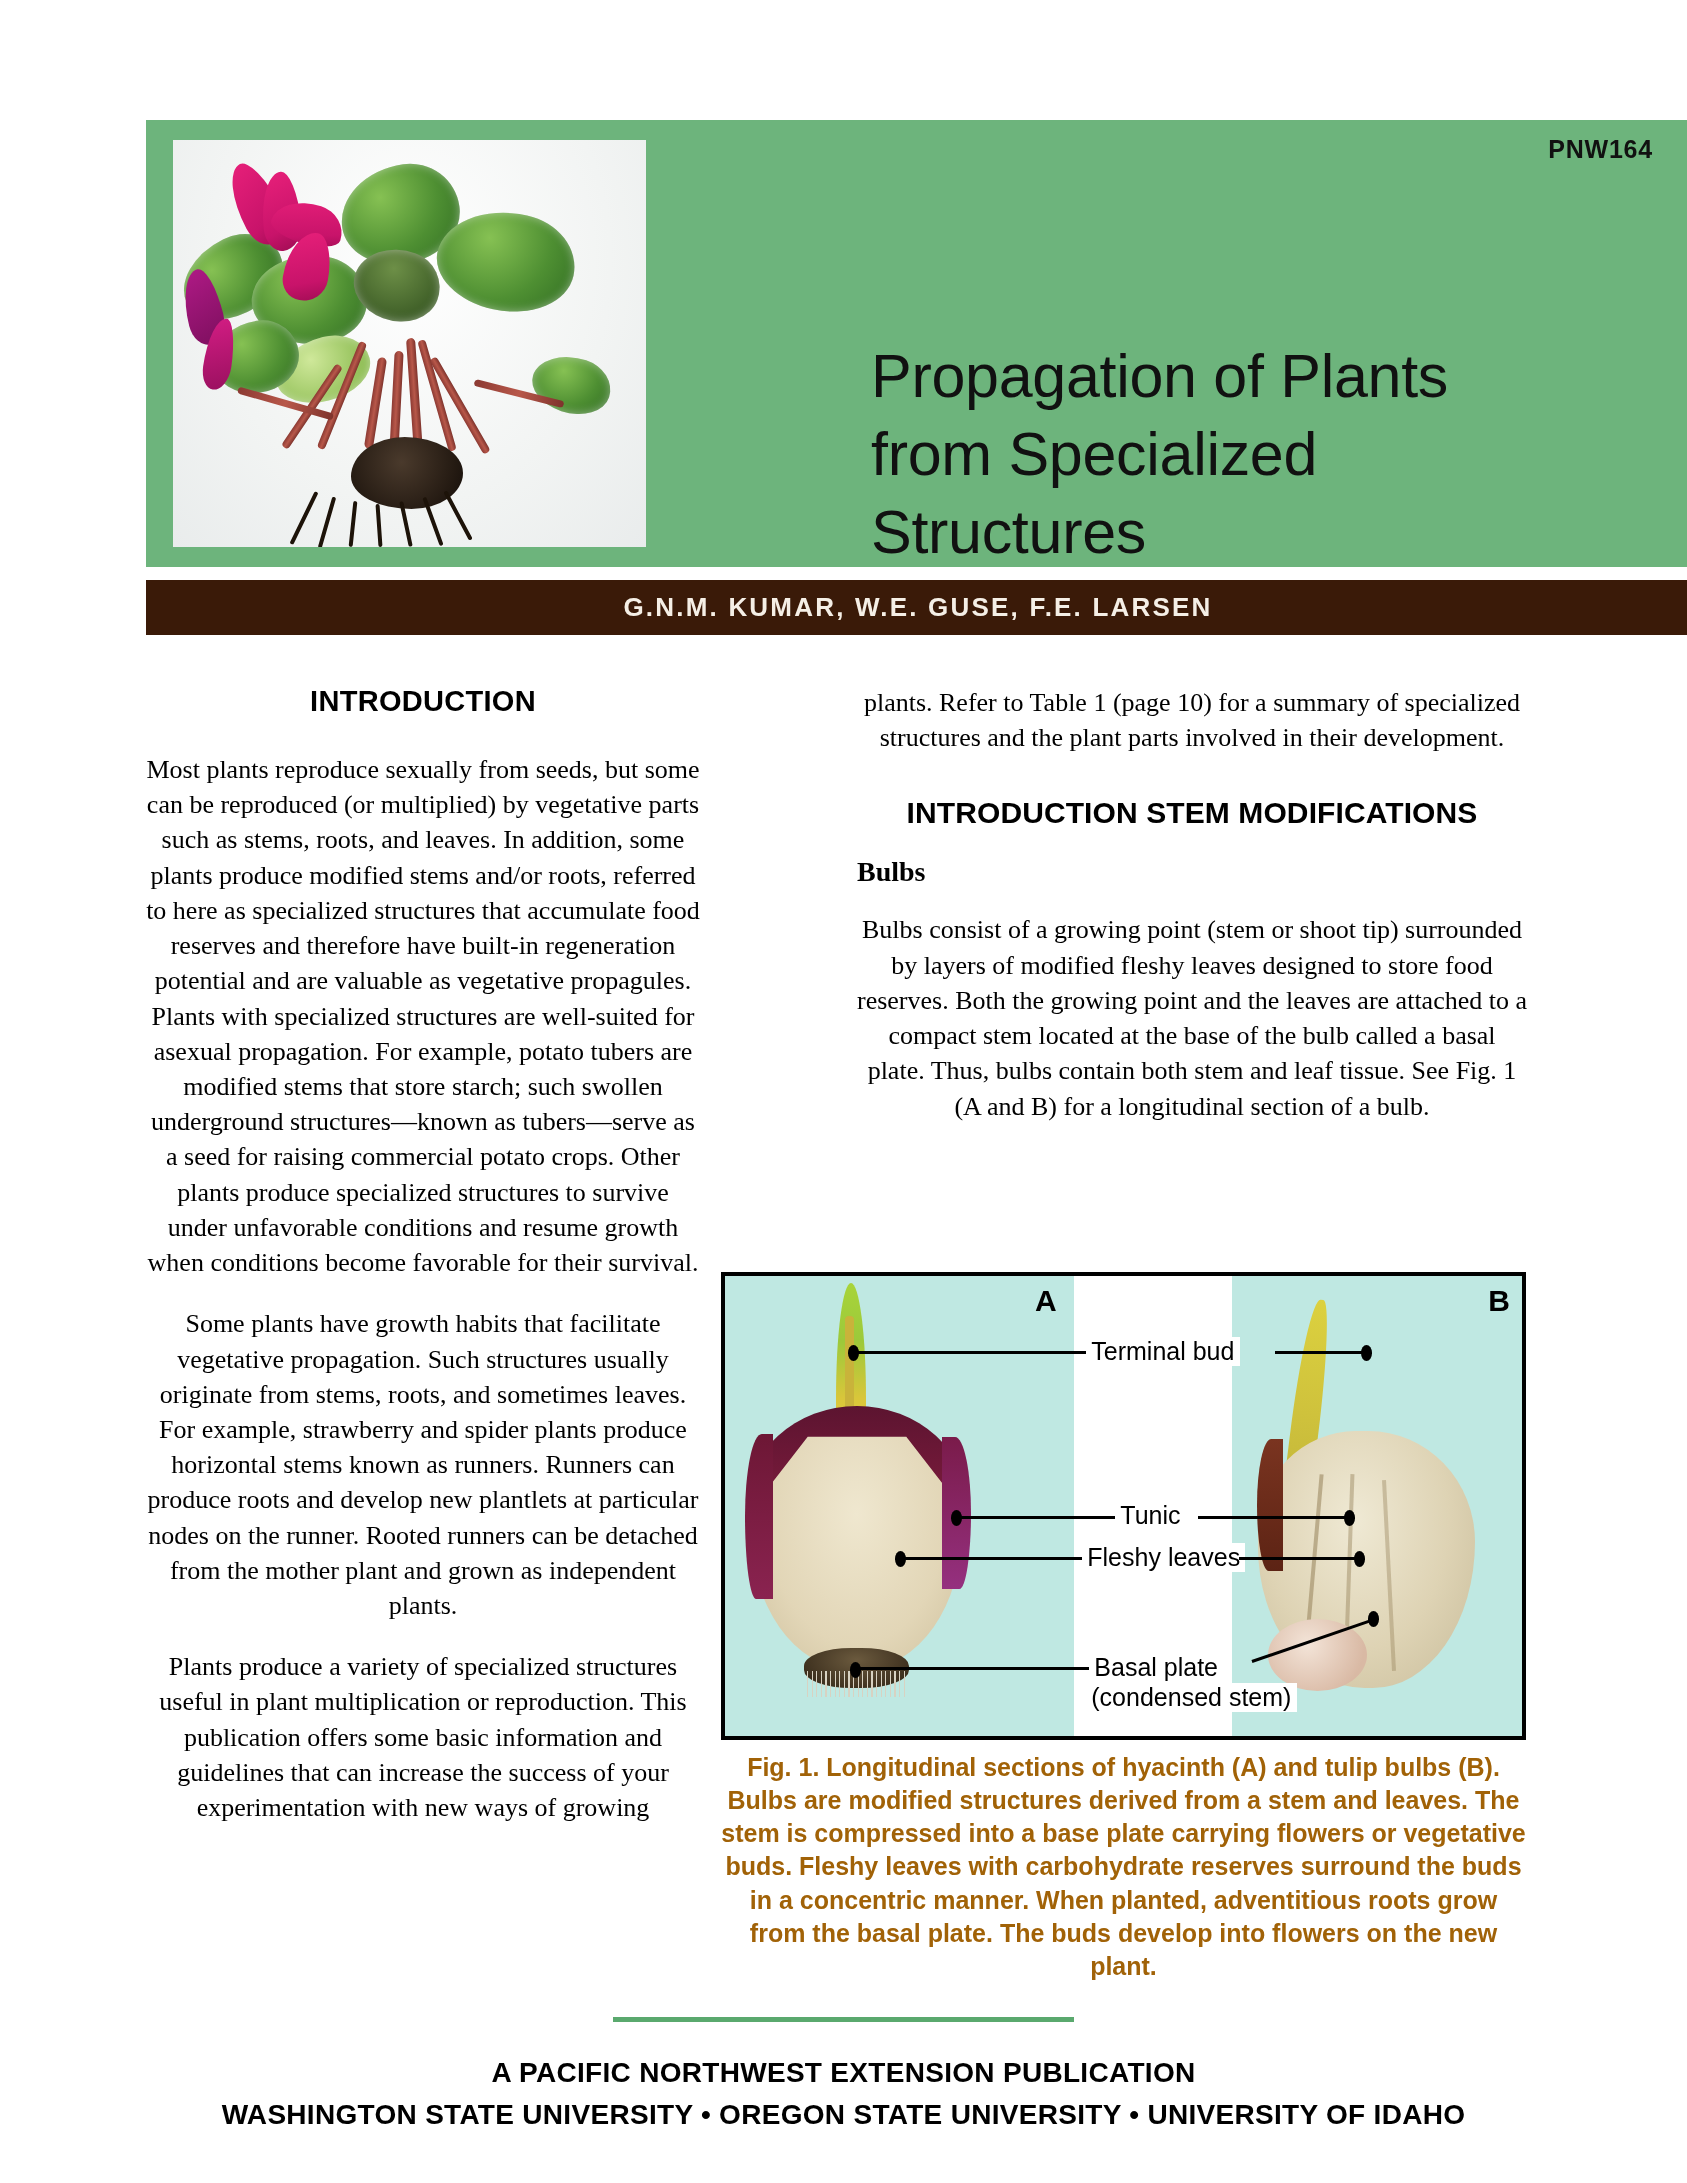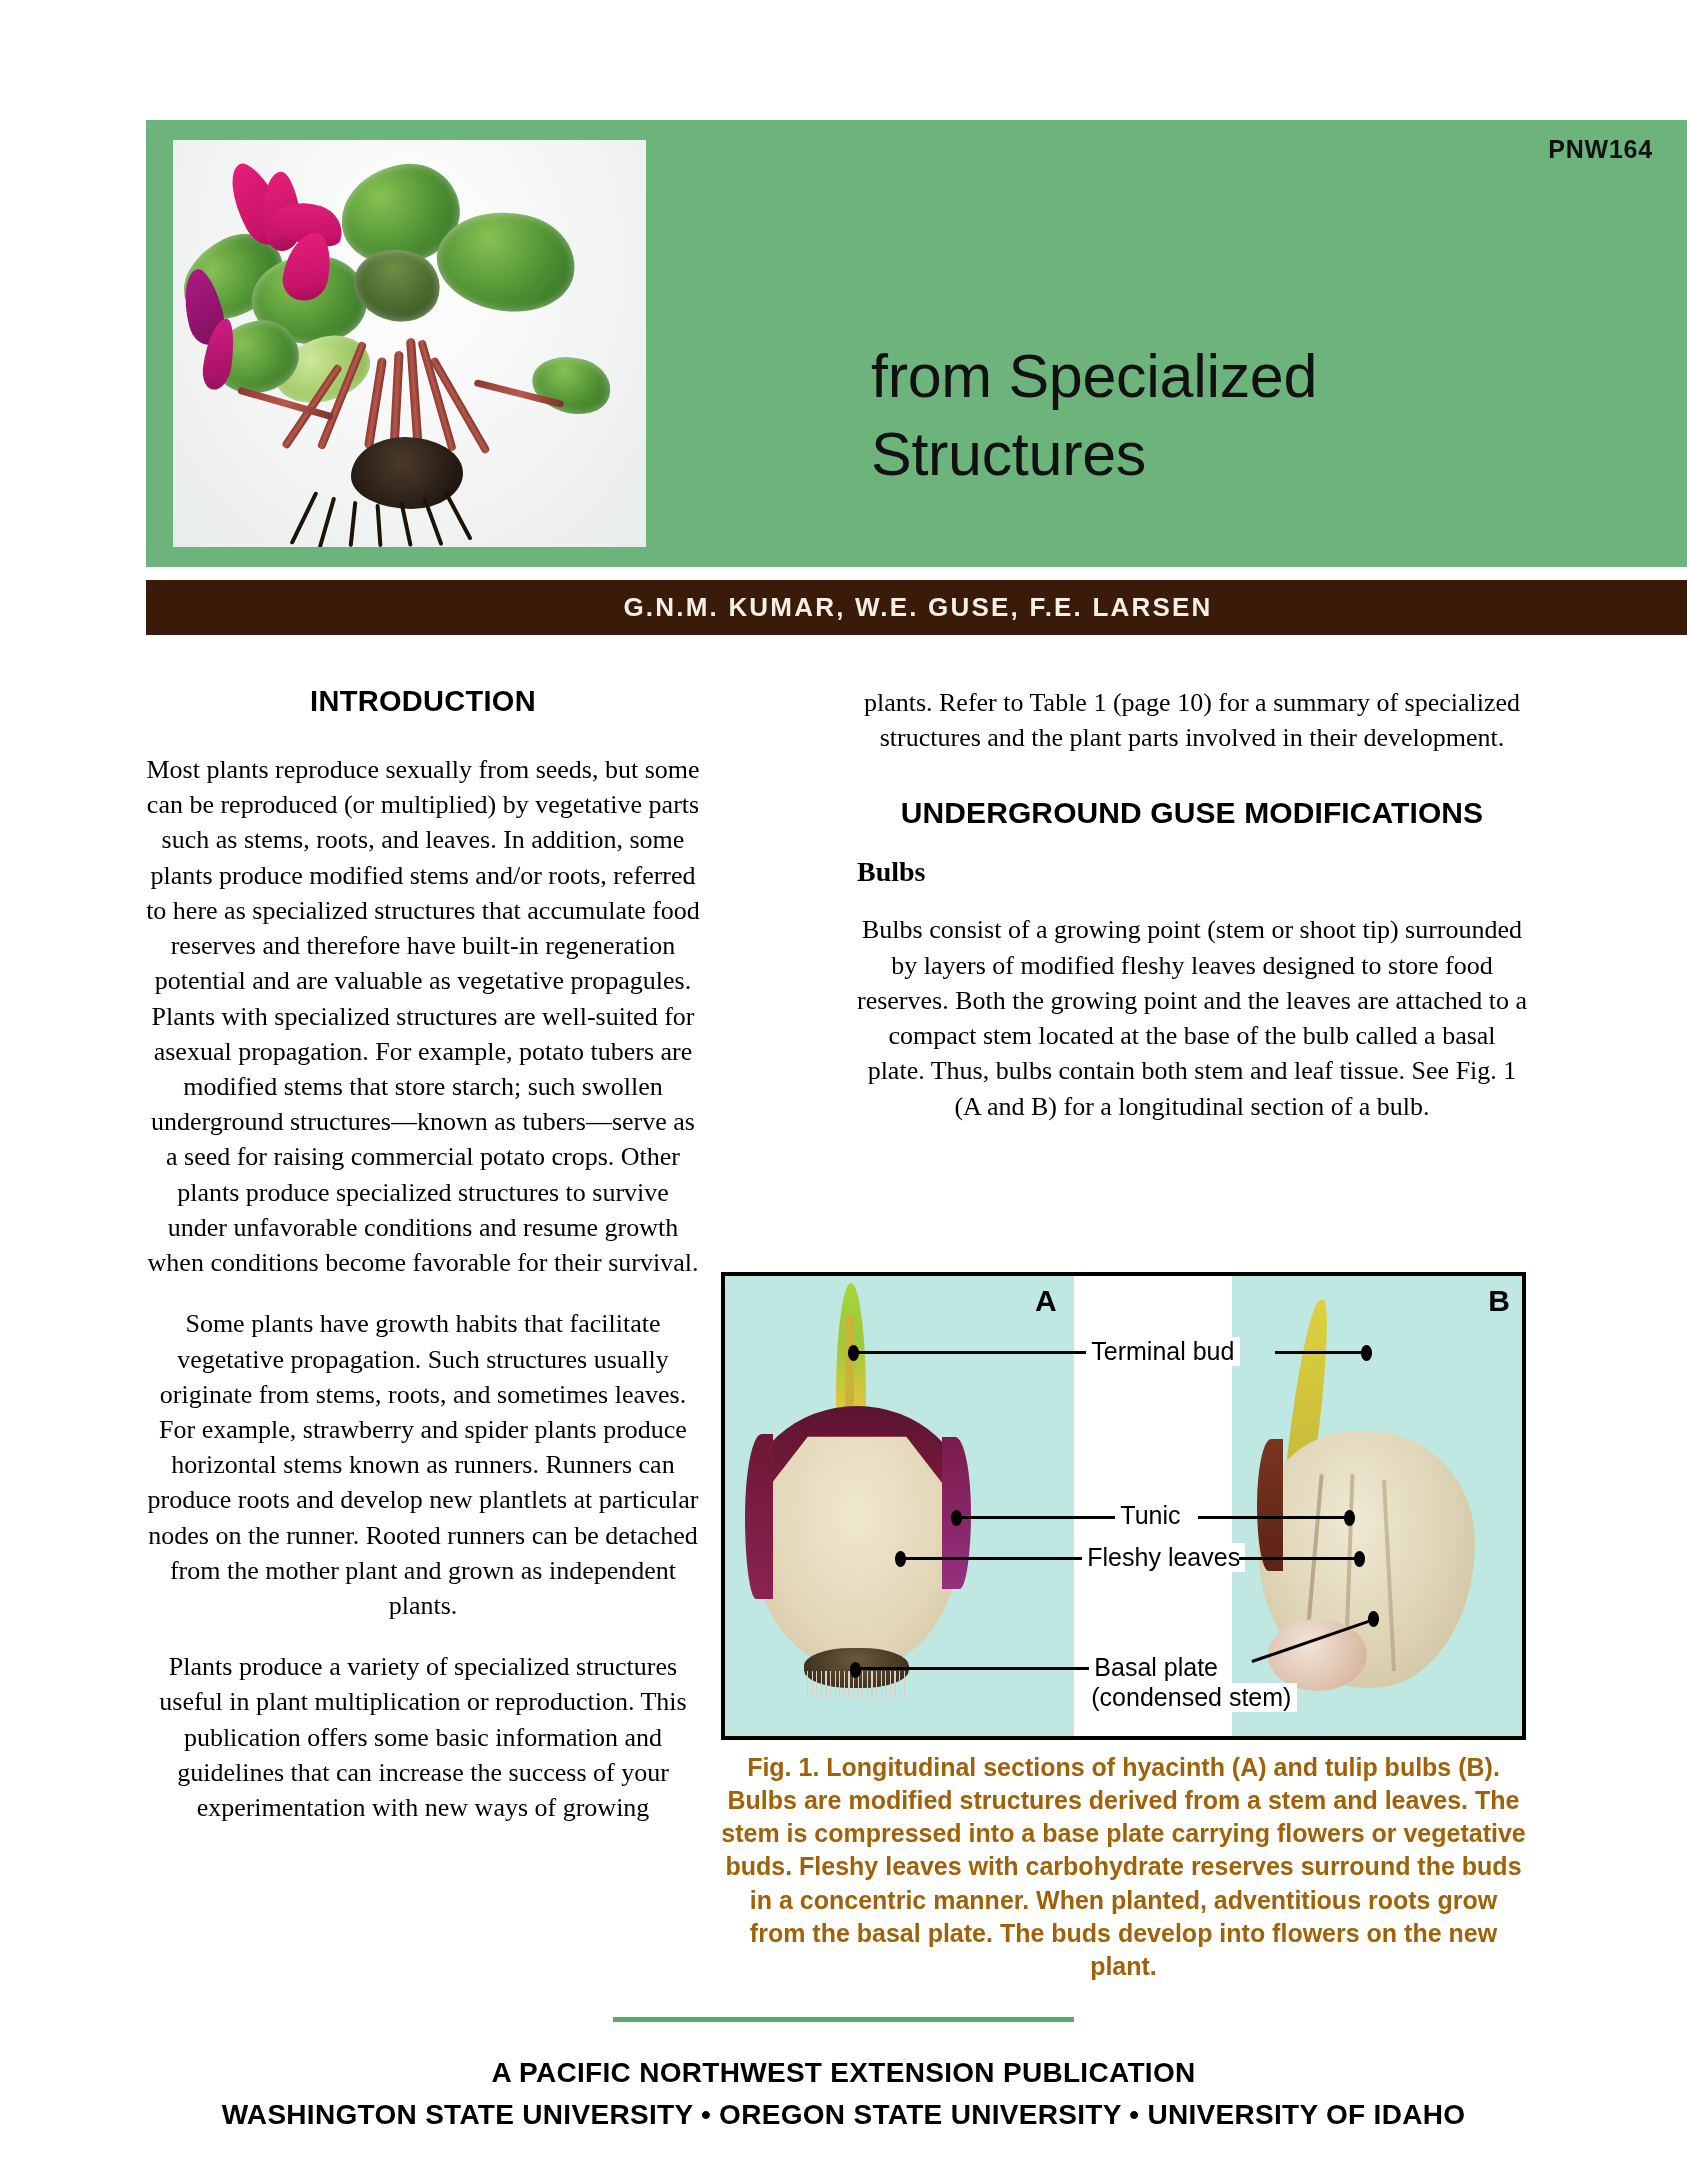--- a/index.html
+++ b/index.html
@@ -149,20 +149,21 @@
   .root{position:absolute;background:#1d1309;border-radius:2.6px;}
 </style>
 </head>
 <body>
 
 <div class="page">
 
   <div class="header-band">
     <div class="pnw-code">PNW164</div>
     <div class="doc-title">
+      <div>Propagation of Plants</div>
       <div>from Specialized</div>
       <div>Structures</div>
     </div>
   </div>
 
   <div class="cover-photo">
     <div class="photo-bg"></div>
 
     <div class="leaf" style="left:168px;top:25px;width:119px;height:99px;transform:rotate(-8deg);"></div>
     <div class="leaf" style="left:264px;top:72px;width:138px;height:99px;transform:rotate(12deg);"></div>
@@ -206,21 +207,21 @@
 
   <div class="col-left">
     <div class="h1-center">INTRODUCTION</div>
     <p class="body">Most plants reproduce sexually from seeds, but some can be reproduced (or multiplied) by vegetative parts such as stems, roots, and leaves. In addition, some plants produce modified stems and/or roots, referred to here as specialized structures that accumulate food reserves and therefore have built-in regeneration potential and are valuable as vegetative propagules. Plants with specialized structures are well-suited for asexual propagation. For example, potato tubers are modified stems that store starch; such swollen underground structures—known as tubers—serve as a seed for raising commercial potato crops. Other plants produce specialized structures to survive under unfavorable conditions and resume growth when conditions become favorable for their survival.</p>
     <p class="body">Some plants have growth habits that facilitate vegetative propagation. Such structures usually originate from stems, roots, and sometimes leaves. For example, strawberry and spider plants produce horizontal stems known as runners. Runners can produce roots and develop new plantlets at particular nodes on the runner. Rooted runners can be detached from the mother plant and grown as independent plants.</p>
     <p class="body">Plants produce a variety of specialized structures useful in plant multiplication or reproduction. This publication offers some basic information and guidelines that can increase the success of your experimentation with new ways of growing</p>
   </div>
 
   <div class="col-right">
     <p class="body">plants. Refer to Table 1 (page 10) for a summary of specialized structures and the plant parts involved in their development.</p>
-    <div class="h1-narrow">UNDERGROUND GUSE MODIFICATIONS</div>
+    <div class="h1-narrow">INTRODUCTION STEM MODIFICATIONS</div>
     <div class="h2-serif">Bulbs</div>
     <p class="body tight">Bulbs consist of a growing point (stem or shoot tip) surrounded by layers of modified fleshy leaves designed to store food reserves. Both the growing point and the leaves are attached to a compact stem located at the base of the bulb called a basal plate. Thus, bulbs contain both stem and leaf tissue.  See Fig. 1 (A and B) for a longitudinal section of a bulb.</p>
   </div>
 
   <div class="figure">
     <div class="figbox">
       <div class="panelA">
 
         <div style="position:absolute;left:111px;top:6.6px;width:30px;height:165px;background:linear-gradient(180deg,#a8d43a 0%,#9cc93a 35%,#d9c63a 70%,#e3cf3c 100%);border-radius:50% 50% 10% 10%/70% 70% 5% 5%;"></div>
         <div style="position:absolute;left:120px;top:40px;width:9.2px;height:198px;background:#c9b33a;border-radius:4px;"></div>

